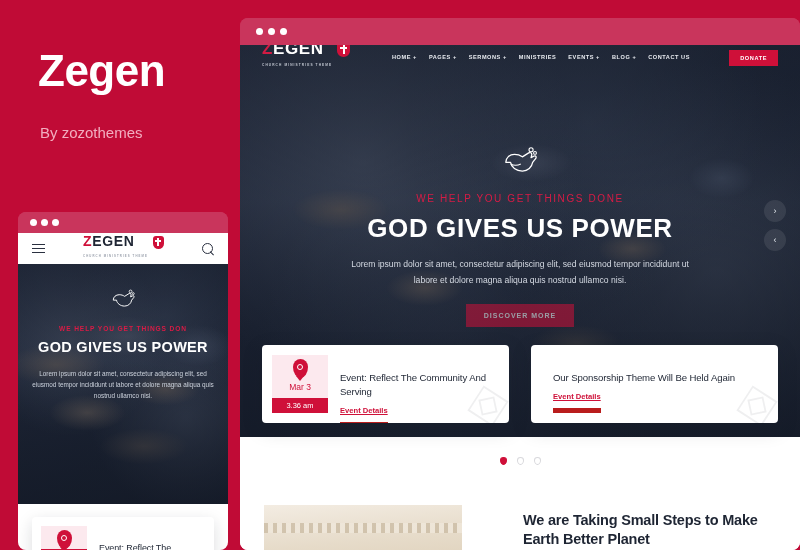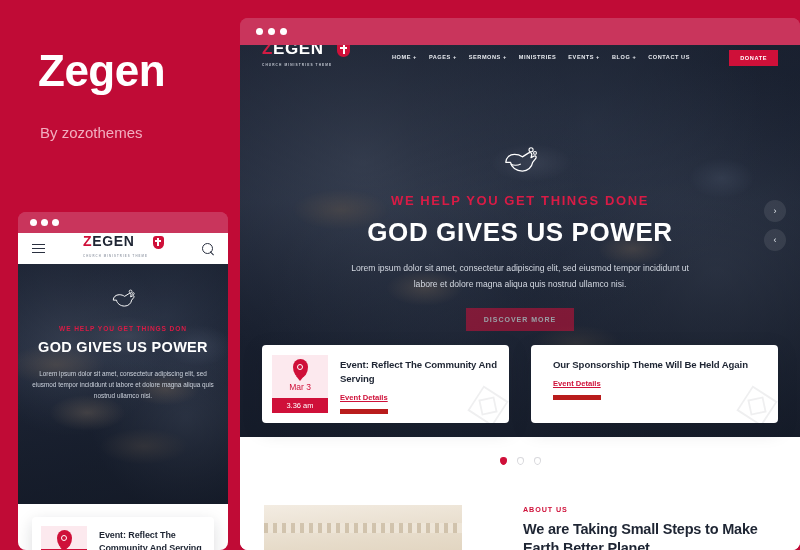--- a/index.html
+++ b/index.html
@@ -109,21 +109,21 @@
   }
 
   
   .hero-content {
     position:absolute; left:0; top:0; width:560px; height:392px; z-index:5;
     display:flex; flex-direction:column; align-items:center; text-align:center;
     padding-top:100px;
   }
   .dove { width:38px; height:30px; margin-bottom:18px; }
   .hero-kicker {
-    font-size:13px; font-weight:bold; color:#d81b45; letter-spacing:1.6px;
+    font-size:10px; font-weight:normal; color:#d81b45; letter-spacing:1.6px;
   }
   .hero-title {
     font-size:26px; font-weight:bold; color:#ffffff; letter-spacing:0.6px; margin-top:9px;
   }
   .hero-desc {
     font-size:8.6px; color:#d4d9e2; line-height:16px; margin-top:12px; max-width:360px;
   }
   .hero-cta {
     margin-top:16px; background:#cf1039; color:#fff; font-size:7px; font-weight:bold;
     letter-spacing:1px; padding:8px 18px; opacity:.55;
@@ -165,21 +165,21 @@
     position:absolute; left:50%; top:5px; transform:translateX(-50%);
     width:6px; height:6px; border:1px solid #fff; border-radius:50%;
   }
   .ev-daytxt { font-size:8.5px; color:#cf1039; margin-top:4px; font-weight:400; }
   .ev-time {
     position:absolute; left:0; bottom:0; width:100%; background:#cf1039;
     color:#fff; font-size:7.5px; text-align:center; padding:3px 0; font-weight:400;
   }
   .ev-body { flex:1; padding-left:12px; padding-top:3px; }
   .ev-title {
-    font-size:9.6px; font-weight:bold; color:#1e2533; line-height:14px; letter-spacing:-0.1px;
+    font-size:9.6px; font-weight:normal; color:#1e2533; line-height:14px; letter-spacing:-0.1px;margin-top:13px;
   }
   .ev-link {
     display:inline-block; margin-top:7px; font-size:7.6px; font-weight:bold;
     color:#cf1039; border-bottom:5px solid #b91c1c; padding-bottom:7px;
   }
   .ev-watermark {
     position:absolute; right:-6px; bottom:-10px; width:54px; height:54px;
     opacity:.07; transform:rotate(-12deg);
   }
 
@@ -372,21 +372,20 @@
     <div class="pager">
       <span class="pg on"></span>
       <span class="pg"></span>
       <span class="pg"></span>
     </div>
 
     <div class="about">
       <div class="about-img"></div>
 
       <div class="about-text">
-        <div class="about-kicker">ABOUT US</div>
         <div class="about-title">We are Taking Small Steps to Make Earth Better Planet</div>
 
       </div>
     </div>
 
   </div>
 </div>
 
 <div class="frame mobile">
   <div class="chrome">

